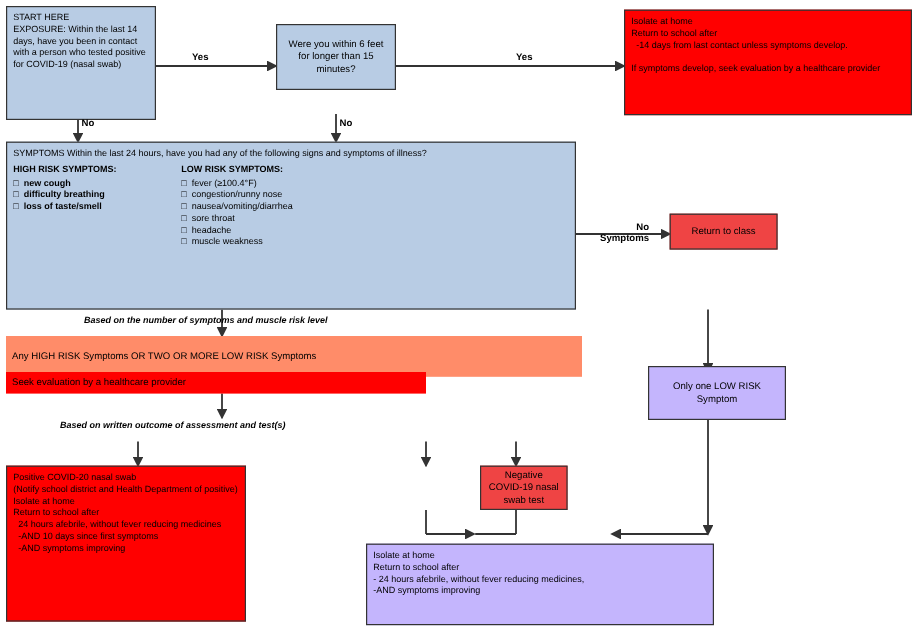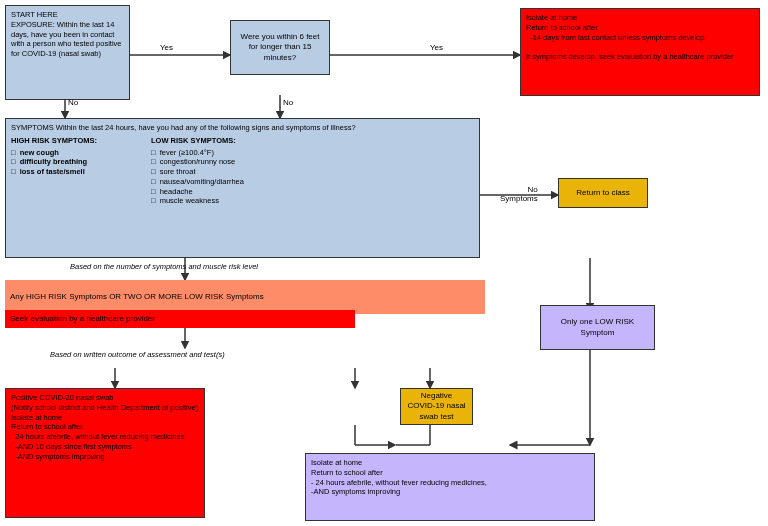--- a/index.html
+++ b/index.html
@@ -19,28 +19,29 @@
     }
     .box {
       position: absolute;
       border: 1px solid #333;
       padding: 4px 5px;
       font-size: 8px;
       line-height: 1.3;
     }
     .box-blue { background: #b8cce4; }
     .box-red { background: #ff0000; color: #000; }
-    .box-green { background: #eab308; }
+    .box-green { background: #ef4444; }
     .box-yellow { background: #c4b5fd; }
     .box-salmon { background: #ff8c69; }
 
     .arrow-label {
       position: absolute;
       font-size: 8px;
       color: #000;
+      font-weight: bold;
     }
 
     svg.arrows {
       position: absolute;
       top: 0; left: 0;
       width: 768px;
       height: 526px;
       pointer-events: none;
     }
   </style>
@@ -123,22 +124,22 @@
       <div style="flex:0 0 130px;">
         <div style="font-weight:bold; font-size:7.5px;">HIGH RISK SYMPTOMS:</div>
         <div style="font-size:7.5px; margin-top:2px;">□ &nbsp;<strong>new cough</strong></div>
         <div style="font-size:7.5px;">□ &nbsp;<strong>difficulty breathing</strong></div>
         <div style="font-size:7.5px;">□ &nbsp;<strong>loss of taste/smell</strong></div>
       </div>
       <div style="flex:1;">
         <div style="font-weight:bold; font-size:7.5px;">LOW RISK SYMPTOMS:</div>
         <div style="font-size:7.5px; margin-top:2px;">□ &nbsp;fever (≥100.4°F)</div>
         <div style="font-size:7.5px;">□ &nbsp;congestion/runny nose</div>
+        <div style="font-size:7.5px;">□ &nbsp;nausea/vomiting/diarrhea</div>
         <div style="font-size:7.5px;">□ &nbsp;sore throat</div>
-        <div style="font-size:7.5px;">□ &nbsp;nausea/vomiting/diarrhea</div>
         <div style="font-size:7.5px;">□ &nbsp;headache</div>
         <div style="font-size:7.5px;">□ &nbsp;muscle weakness</div>
       </div>
     </div>
   </div>
 
   <div class="arrow-label" style="left:500px; top:185px; white-space:pre; text-align:right;">No
 Symptoms</div>
 
   <div class="box box-green" style="left:558px; top:178px; width:90px; height:30px; display:flex; align-items:center; justify-content:center; text-align:center; font-size:8px;">

